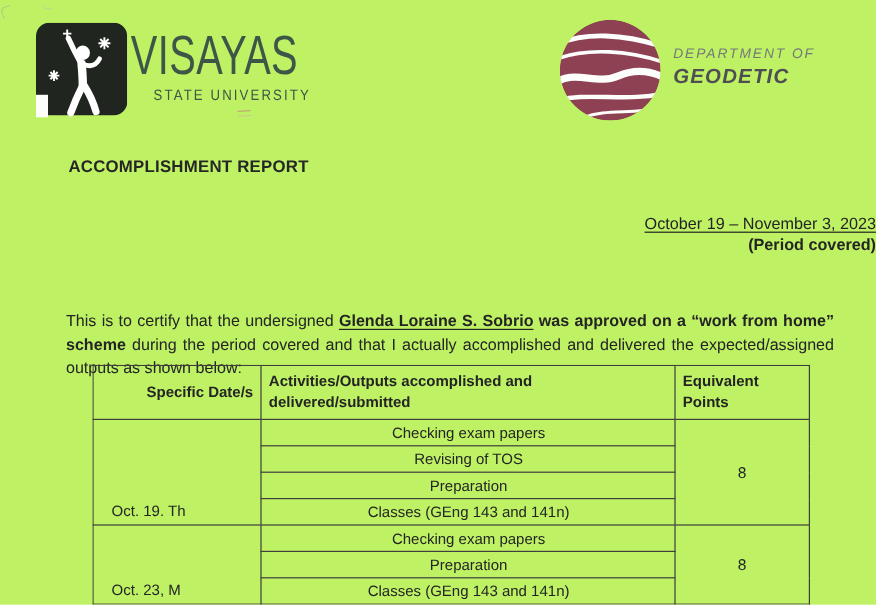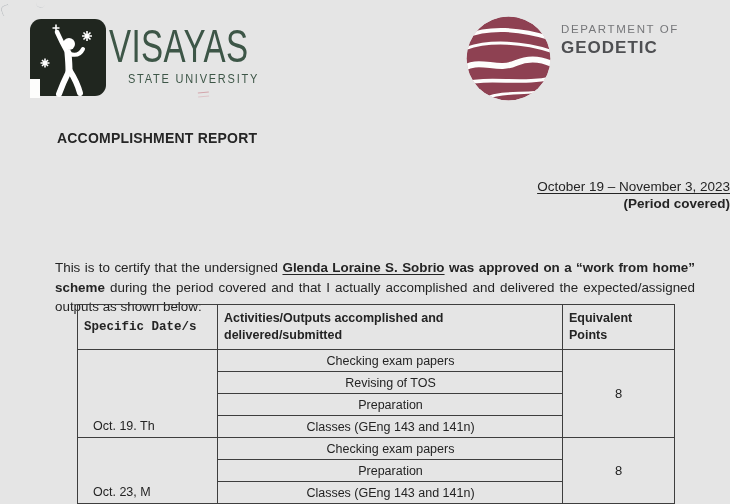--- a/index.html
+++ b/index.html
@@ -1,34 +1,34 @@
 <!DOCTYPE html>
 <html><head>
 <meta charset="utf-8">
 <style>
   html,body { margin:0; padding:0; }
   .page {
     position:relative; width:730px; height:504px;
-    background:#e5e5e5; overflow:hidden;
+    background:#bef264; overflow:hidden;
     font-family:"Liberation Sans", sans-serif; color:#242424;
   }
 
   
   .vsu-mark { position:absolute; left:30px; top:19px; width:76px; height:79px; }
   .vsu-name {
     position:absolute; left:109px; top:23px; font-size:46px; line-height:46px;
     color:#3d5647; letter-spacing:0.5px; white-space:nowrap;
     transform:scale(0.72,1); transform-origin:0 0; font-weight:400;
   }
   .vsu-sub {
     position:absolute; left:128px; top:72px; font-size:12.5px; color:#3d5647;
     letter-spacing:2px; white-space:nowrap; transform:scale(0.88,1); transform-origin:0 0;
   }
   .ge-mark { position:absolute; left:466px; top:16px; width:85px; height:85px; }
-  .dept-text { position:absolute; left:561px; top:24px; line-height:1; }
+  .dept-text { position:absolute; left:561px; top:40px; line-height:1;font-style:italic; }
   .dept-line1 { font-size:11.5px; letter-spacing:1.6px; color:#76777a; white-space:nowrap; }
   .dept-line2 { font-size:17px; font-weight:bold; letter-spacing:1px; color:#4e4f52; margin-top:3px; white-space:nowrap; }
   .dept-line3 { font-size:17px; font-weight:bold; letter-spacing:1.6px; color:#4e4f52; margin-top:2px; white-space:nowrap; }
 
   
   .doc-title {
     position:absolute; top:130px; left:0; width:730px; padding-left:24px; box-sizing:border-box;
     font-weight:bold; font-size:14px; letter-spacing:0.2px; color:#262626;margin-left:33px;
   }
   .period-wrap { position:absolute; top:179px; left:0; width:730px; padding-left:8px; box-sizing:border-box; text-align:right; }
@@ -40,21 +40,21 @@
     position:absolute; left:55px; top:245px; width:640px;
     font-size:13.4px; line-height:19.2px; text-align:justify; color:#242424;
   }
   .intro b.u { text-decoration:underline; text-underline-offset:2px; }
 
   
   .table-clip { position:absolute; left:77px; top:304px; width:600px; height:200px; overflow:hidden; }
   table.report { border-collapse:collapse; table-layout:fixed; width:597px; font-size:12.5px; color:#242424; }
   .report th, .report td { border:1px solid #3e3e3e; }
   .report th { font-weight:bold; height:44px; vertical-align:middle; text-align:left; line-height:1.35; padding:0 6px; }
-  .report th.h-date { text-align:left;font-family:Liberation Mono, monospace; }
+  .report th.h-date { text-align:right; }
   td.activity { height:21px; padding:0 6px 0 7px; vertical-align:middle; text-align:center; }
   td.date { vertical-align:bottom; text-align:left; padding:0 16px 4px 15px; }
   td.points { vertical-align:middle; text-align:center; font-size:13px; }
   tr.cut td { height:18px; border-bottom:none; }
 
   
   .artifact { position:absolute; pointer-events:none; }
   .art-squiggle { left:1px; top:5px; width:8px; height:9px; border-left:1.5px solid #9aa0a6;
                   border-top:1.5px solid #9aa0a6; border-radius:5px 0 0 0; opacity:.45; transform:rotate(-20deg); }
   .art-curl { left:36px; top:1px; width:9px; height:6px; border-bottom:1.3px solid #b9bdc2;

